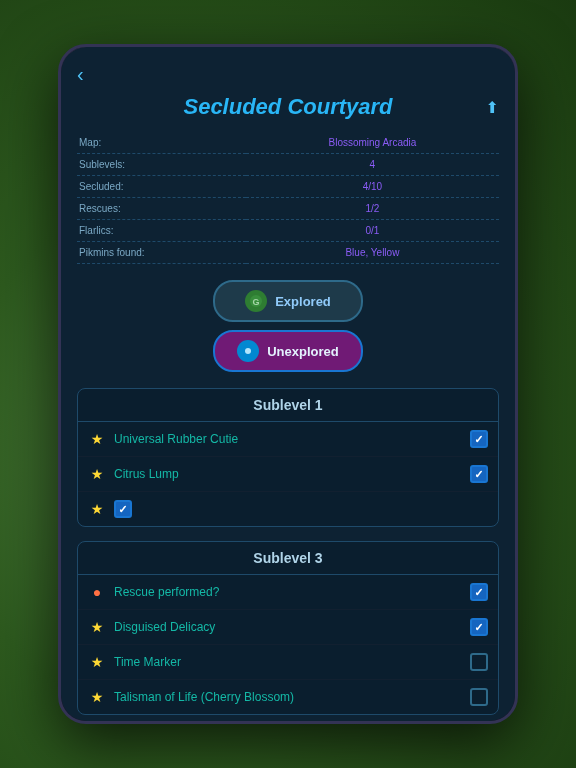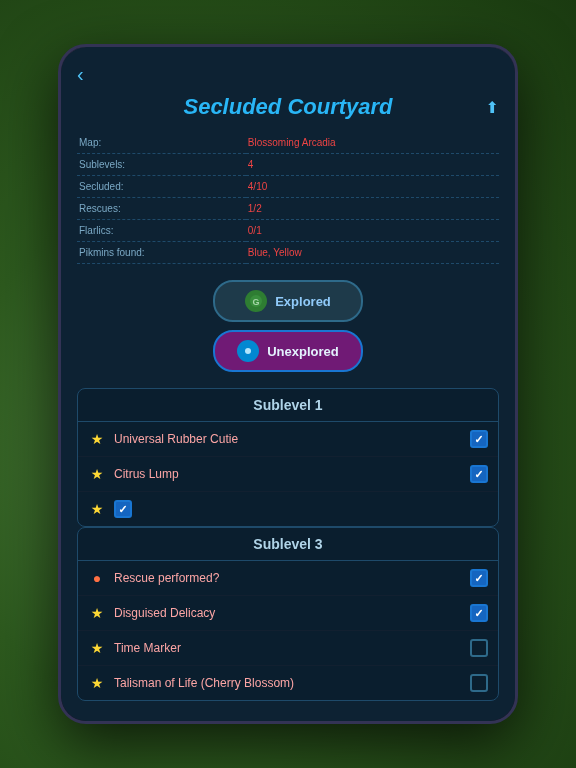--- a/index.html
+++ b/index.html
@@ -81,22 +81,22 @@
       font-size: 10px;
       color: #b0d4e8;
     }
 
     .info-table td:first-child {
       color: #7aa8c4;
       width: 40%;
     }
 
     .info-table td:last-child {
-      text-align: left;
-      color: #ef4444;
+      text-align: center;
+      color: #8b5cf6;
     }
 
     .status-buttons {
       display: flex;
       flex-direction: column;
       align-items: center;
       gap: 8px;
       margin: 16px 0;
     }
 
@@ -143,20 +143,21 @@
 
     .icon-unexplored {
       background: #0288d1;
       color: #b3e5fc;
     }
 
     .sublevel-section {
       background: #0a1e2e;
       border: 1px solid #1e4a6a;
       border-radius: 8px;
+      margin-bottom: 14px;
       overflow: hidden;
     }
 
     .sublevel-title {
       text-align: center;
       color: #b0d4e8;
       font-size: 14px;
       font-weight: 600;
       padding: 8px;
       border-bottom: 1px solid #1e4a6a;
@@ -177,21 +178,21 @@
     .item-icon {
       font-size: 14px;
       width: 18px;
       text-align: center;
       flex-shrink: 0;
     }
 
     .item-label {
       flex: 1;
       font-size: 12px;
-      color: #fca5a5;
+      color: #14b8a6;
     }
 
     .item-checkbox {
       width: 18px;
       height: 18px;
       border: 2px solid #2e6a8a;
       background: transparent;
       border-radius: 3px;
       display: flex;
       align-items: center;

